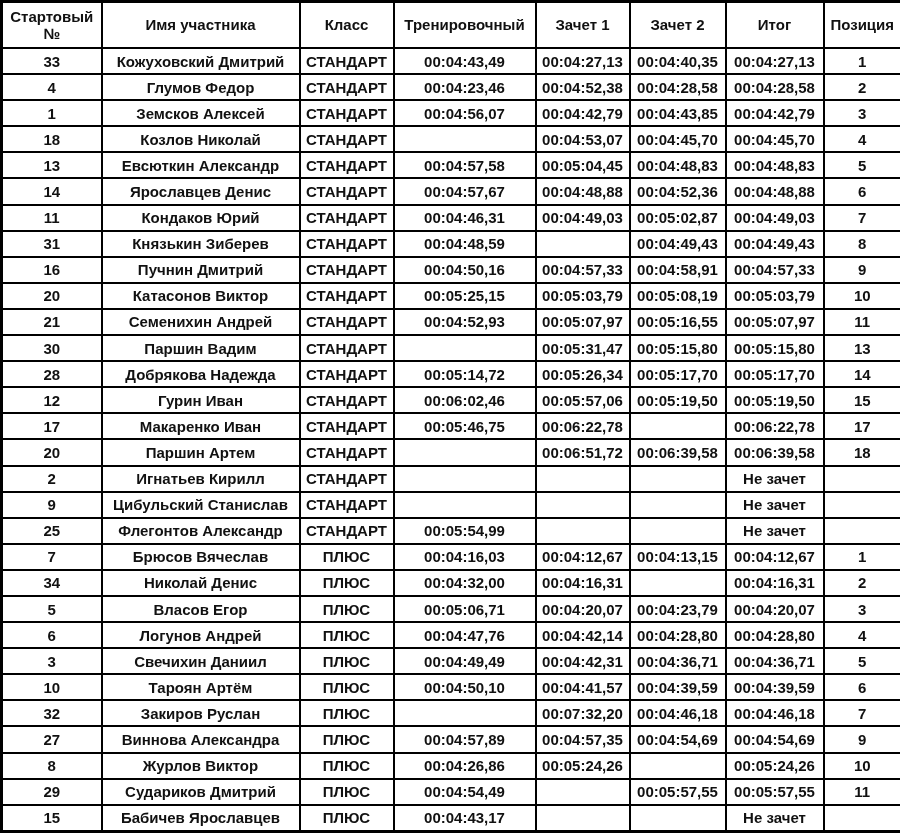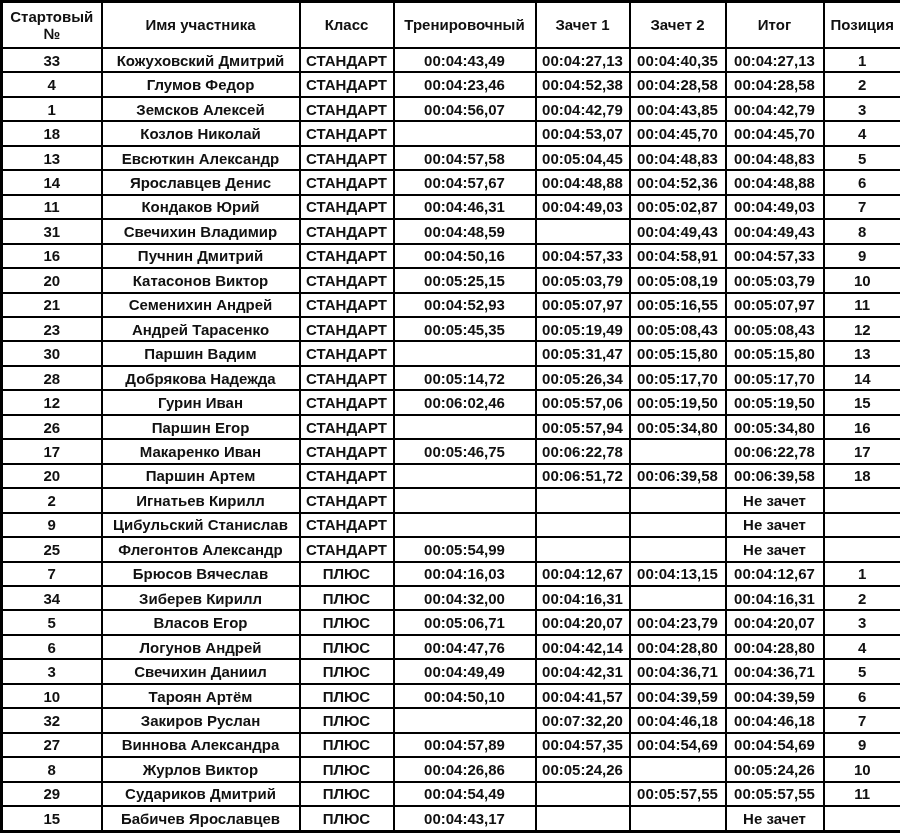--- a/index.html
+++ b/index.html
@@ -148,21 +148,21 @@
     <td>СТАНДАРТ</td>
     <td>00:04:46,31</td>
     <td>00:04:49,03</td>
     <td>00:05:02,87</td>
     <td>00:04:49,03</td>
     <td>7</td>
   </tr>
 
   <tr>
     <td>31</td>
-    <td>Свечихин Владимир</td>
+    <td>Князькин Зиберев</td>
     <td>СТАНДАРТ</td>
     <td>00:04:48,59</td>
     <td></td>
     <td>00:04:49,43</td>
     <td>00:04:49,43</td>
     <td>8</td>
   </tr>
 
   <tr>
     <td>16</td>
@@ -190,30 +190,20 @@
     <td>21</td>
     <td>Семенихин Андрей</td>
     <td>СТАНДАРТ</td>
     <td>00:04:52,93</td>
     <td>00:05:07,97</td>
     <td>00:05:16,55</td>
     <td>00:05:07,97</td>
     <td>11</td>
   </tr>
 
-  <tr>
-    <td>23</td>
-    <td>Андрей Тарасенко</td>
-    <td>СТАНДАРТ</td>
-    <td>00:05:45,35</td>
-    <td>00:05:19,49</td>
-    <td>00:05:08,43</td>
-    <td>00:05:08,43</td>
-    <td>12</td>
-  </tr>
 
   <tr>
     <td>30</td>
     <td>Паршин Вадим</td>
     <td>СТАНДАРТ</td>
     <td></td>
     <td>00:05:31,47</td>
     <td>00:05:15,80</td>
     <td>00:05:15,80</td>
     <td>13</td>
@@ -234,30 +224,20 @@
     <td>12</td>
     <td>Гурин Иван</td>
     <td>СТАНДАРТ</td>
     <td>00:06:02,46</td>
     <td>00:05:57,06</td>
     <td>00:05:19,50</td>
     <td>00:05:19,50</td>
     <td>15</td>
   </tr>
 
-  <tr>
-    <td>26</td>
-    <td>Паршин Егор</td>
-    <td>СТАНДАРТ</td>
-    <td></td>
-    <td>00:05:57,94</td>
-    <td>00:05:34,80</td>
-    <td>00:05:34,80</td>
-    <td>16</td>
-  </tr>
 
   <tr>
     <td>17</td>
     <td>Макаренко Иван</td>
     <td>СТАНДАРТ</td>
     <td>00:05:46,75</td>
     <td>00:06:22,78</td>
     <td></td>
     <td>00:06:22,78</td>
     <td>17</td>
@@ -313,21 +293,21 @@
     <td>ПЛЮС</td>
     <td>00:04:16,03</td>
     <td>00:04:12,67</td>
     <td>00:04:13,15</td>
     <td>00:04:12,67</td>
     <td>1</td>
   </tr>
 
   <tr>
     <td>34</td>
-    <td>Зиберев Кирилл</td>
+    <td>Николай Денис</td>
     <td>ПЛЮС</td>
     <td>00:04:32,00</td>
     <td>00:04:16,31</td>
     <td></td>
     <td>00:04:16,31</td>
     <td>2</td>
   </tr>
 
   <tr>
     <td>5</td>

